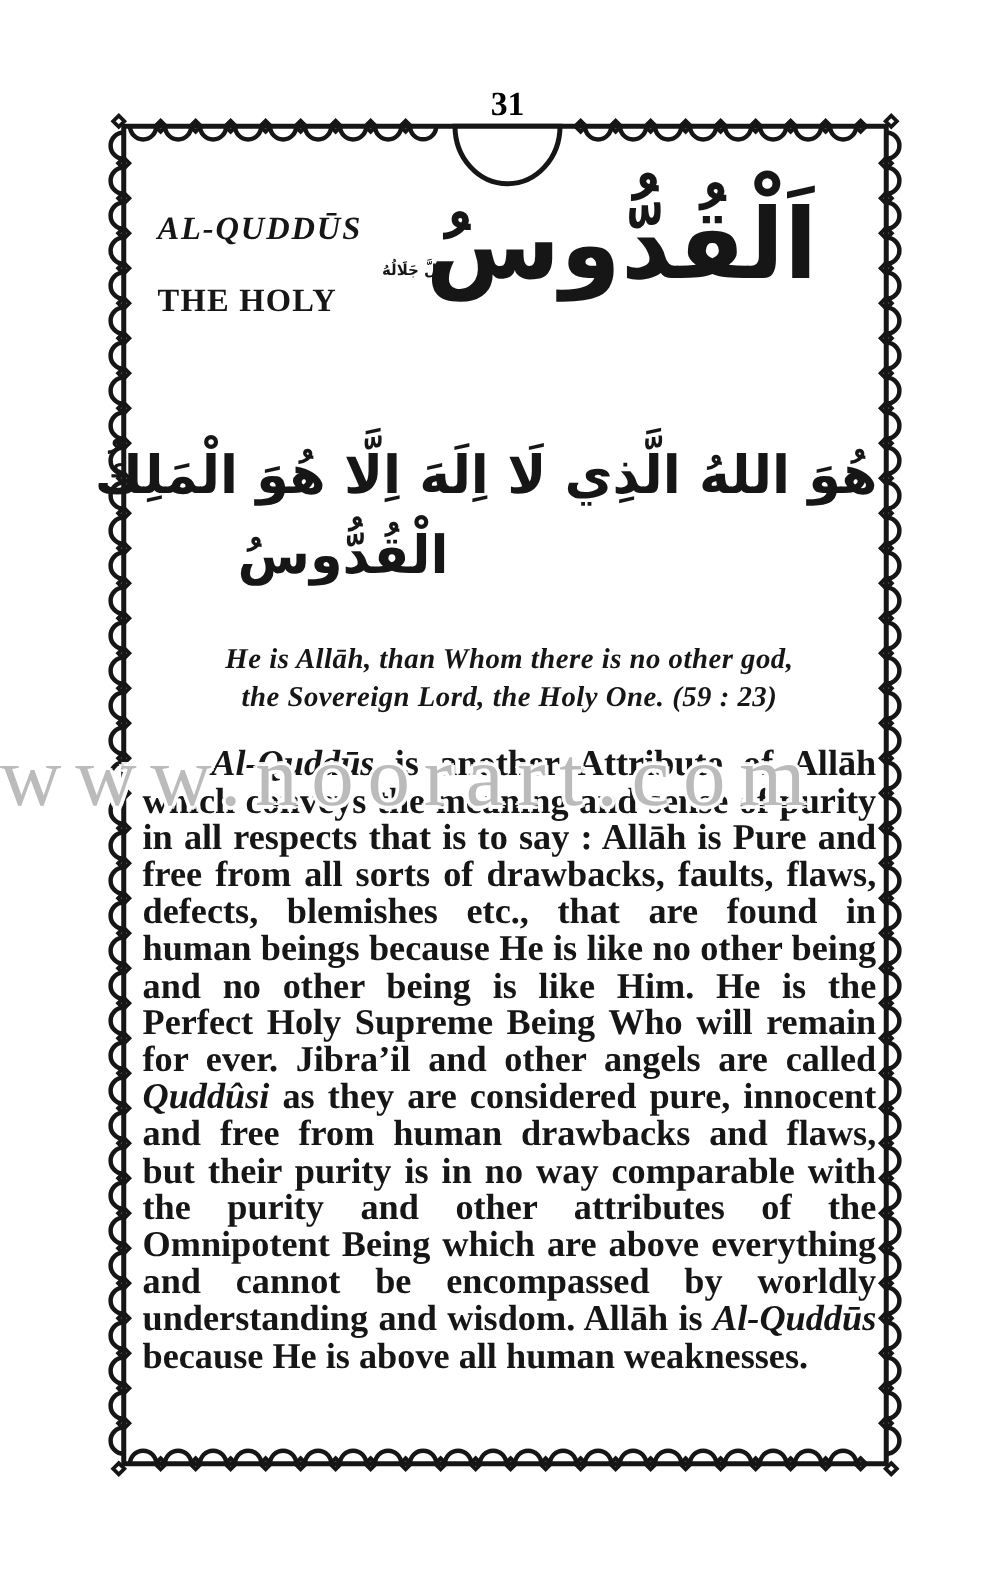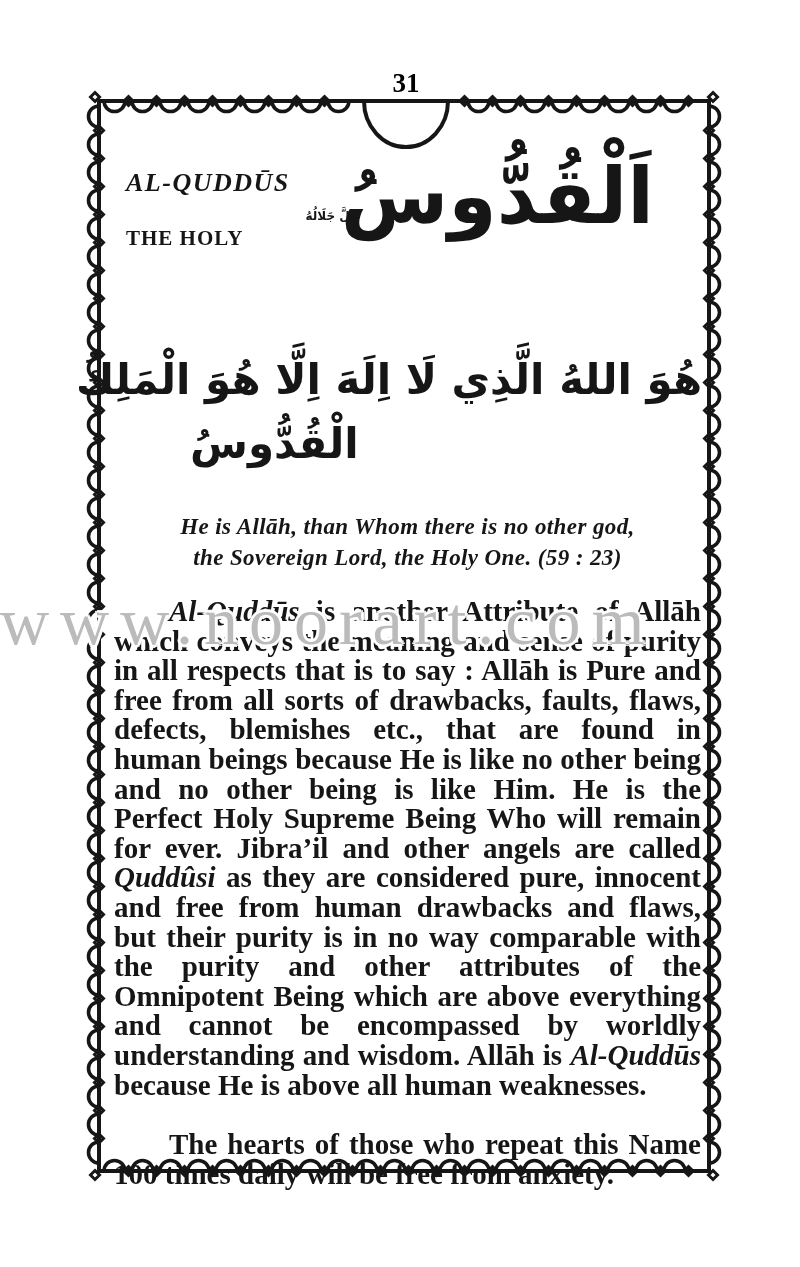--- a/index.html
+++ b/index.html
@@ -12,21 +12,21 @@
     color:var(--ink,#161616);
   }
   #border-svg{position:absolute;left:0;top:0;z-index:1;}
   .abs{position:absolute;z-index:2;}
   .latin-name{
     left:126px;top:168px;
     font-style:italic;font-weight:700;font-size:26px;letter-spacing:1.5px;
   }
   .english-name{
     left:126px;top:226px;
-    font-weight:700;font-size:21px;letter-spacing:1px;
+    font-weight:700;font-size:26px;letter-spacing:1px;
   }
   .arabic-name-block{
     top:136px;right:106px;
     display:flex;align-items:flex-end;direction:rtl;
     font-family:"DejaVu Sans",sans-serif;
   }
   .arabic-name{
     font-size:78px;font-weight:700;line-height:1.55;
   }
   .arabic-honorific{
@@ -98,18 +98,17 @@
     <div>الْقُدُّوسُ</div>
   </div>
 
   <div class="abs translation-block">
     <div>He is Allāh, than Whom there is no other god,</div>
     <div>the Sovereign Lord, the Holy One. (59 : 23)</div>
   </div>
 
   <div class="abs body-block">
     <p><em>Al-Quddūs</em><span> is another Attribute of Allāh which conveys the meaning and sense of purity in all respects that is to say :  Allāh is Pure and free from all sorts of drawbacks, faults, flaws, defects, blemishes etc., that are found in human beings because He is like no other being and no other being is like Him. He is the Perfect Holy Supreme Being Who will remain for ever. Jibra’il and other angels are called </span><em>Quddûsi</em><span> as they are considered pure, innocent and free from human drawbacks and flaws, but their purity is in no way comparable with the purity and other attributes of the Omnipotent Being which are above everything and cannot be encompassed by worldly understanding and wisdom. Allāh is </span><em>Al-Quddūs</em><span> because He is above all human weaknesses.</span></p>
-    <p>The hearts of those who repeat this Name 100 times daily will be free from anxiety.</p>
   </div>
 
   <div class="abs watermark">www.noorart.com</div>
 
 </div>
 
 </body></html>

